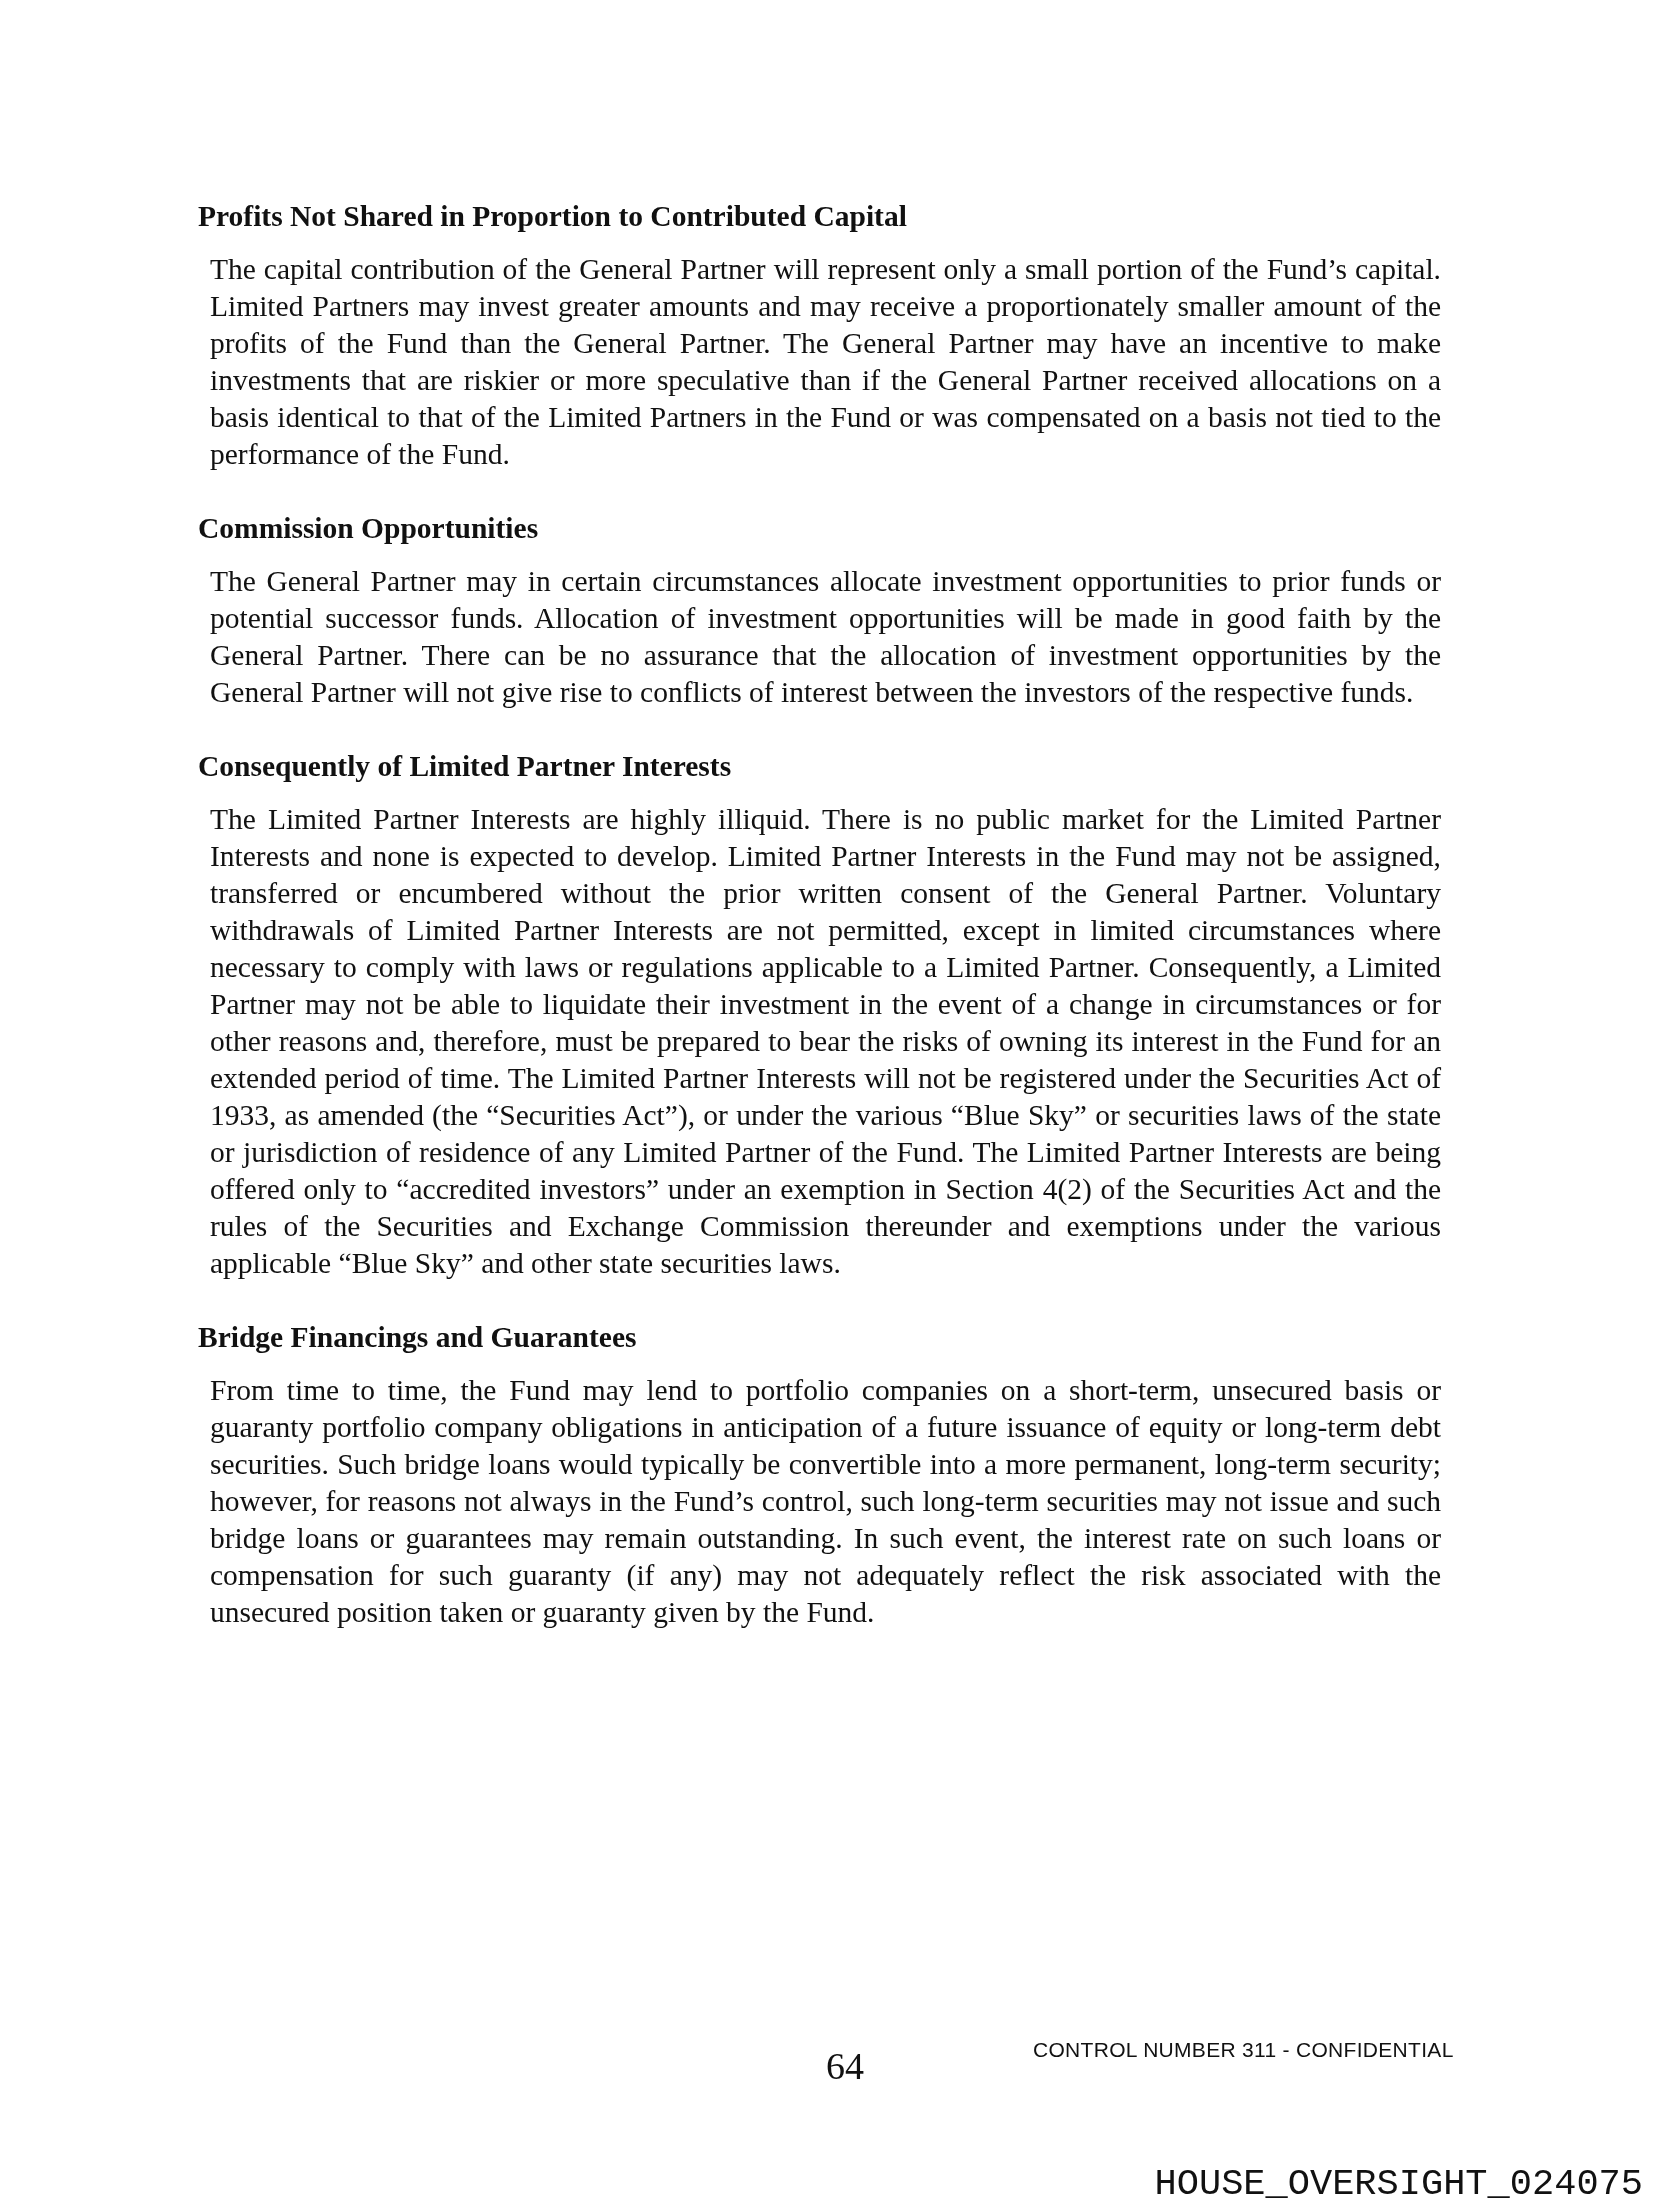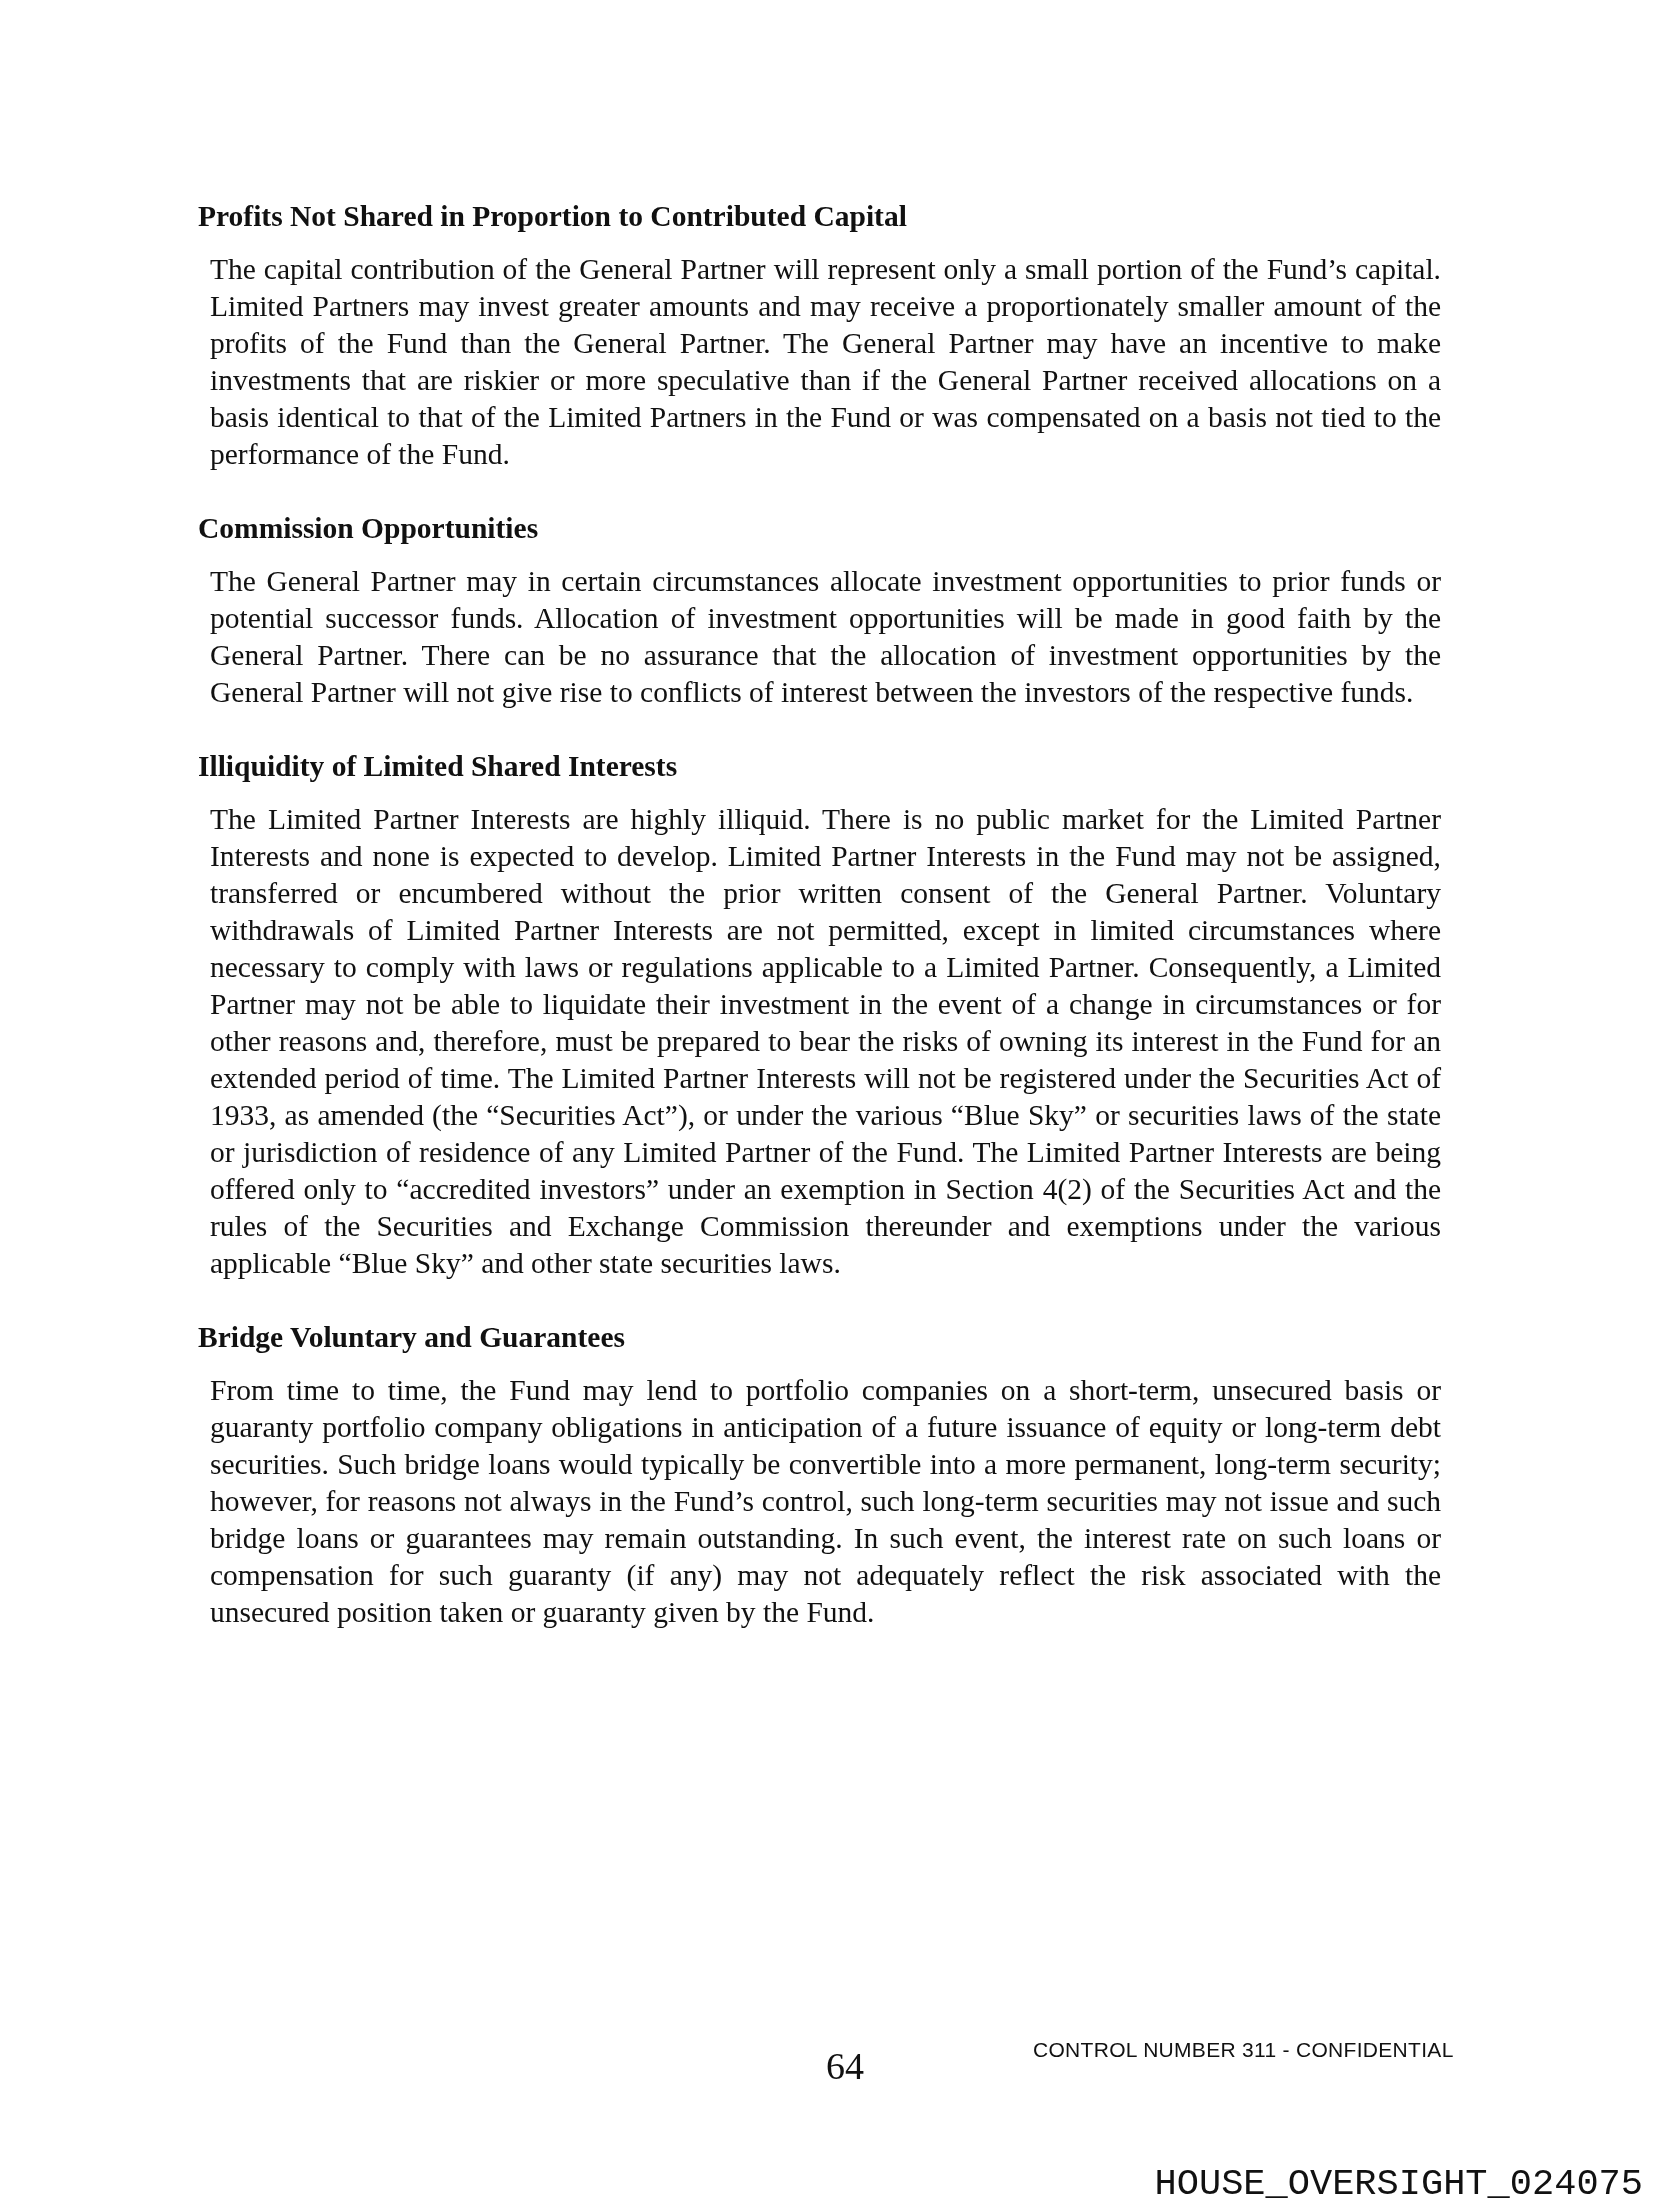--- a/index.html
+++ b/index.html
@@ -31,25 +31,25 @@
 <div class="page-body">
   <div class="section">
     <h2>Profits Not Shared in Proportion to Contributed Capital</h2>
     <p>The capital contribution of the General Partner will represent only a small portion of the Fund’s capital.  Limited Partners may invest greater amounts and may receive a proportionately smaller amount of the profits of the Fund than the General Partner.  The General Partner may have an incentive to make investments that are riskier or more speculative than if the General Partner received allocations on a basis identical to that of the Limited Partners in the Fund or was compensated on a basis not tied to the performance of the Fund.</p>
   </div>
   <div class="section">
     <h2>Commission Opportunities</h2>
     <p>The General Partner may in certain circumstances allocate investment opportunities to prior funds or potential successor funds.  Allocation of investment opportunities will be made in good faith by the General Partner.  There can be no assurance that the allocation of investment opportunities by the General Partner will not give rise to conflicts of interest between the investors of the respective funds.</p>
   </div>
   <div class="section">
-    <h2>Illiquidity of Limited Shared Interests</h2>
+    <h2>Consequently of Limited Partner Interests</h2>
     <p>The Limited Partner Interests are highly illiquid.  There is no public market for the Limited Partner Interests and none is expected to develop.  Limited Partner Interests in the Fund may not be assigned, transferred or encumbered without the prior written consent of the General Partner.  Voluntary withdrawals of Limited Partner Interests are not permitted, except in limited circumstances where necessary to comply with laws or regulations applicable to a Limited Partner.  Consequently, a Limited Partner may not be able to liquidate their investment in the event of a change in circumstances or for other reasons and, therefore, must be prepared to bear the risks of owning its interest in the Fund for an extended period of time.  The Limited Partner Interests will not be registered under the Securities Act of 1933, as amended (the “Securities Act”), or under the various “Blue Sky” or securities laws of the state or jurisdiction of residence of any Limited Partner of the Fund.  The Limited Partner Interests are being offered only to “accredited investors” under an exemption in Section 4(2) of the Securities Act and the rules of the Securities and Exchange Commission thereunder and exemptions under the various applicable “Blue Sky” and other state securities laws.</p>
   </div>
   <div class="section">
-    <h2>Bridge Voluntary and Guarantees</h2>
+    <h2>Bridge Financings and Guarantees</h2>
     <p>From time to time, the Fund may lend to portfolio companies on a short-term, unsecured basis or guaranty portfolio company obligations in anticipation of a future issuance of equity or long-term debt securities.  Such bridge loans would typically be convertible into a more permanent, long-term security; however, for reasons not always in the Fund’s control, such long-term securities may not issue and such bridge loans or guarantees may remain outstanding.  In such event, the interest rate on such loans or compensation for such guaranty (if any) may not adequately reflect the risk associated with the unsecured position taken or guaranty given by the Fund.</p>
   </div>
 </div>
 
 <div class="page-number">64</div>
 <div class="control-number">CONTROL NUMBER 311 - CONFIDENTIAL</div>
 <div class="bates-number">HOUSE_OVERSIGHT_024075</div>
 
 
 </body></html>

